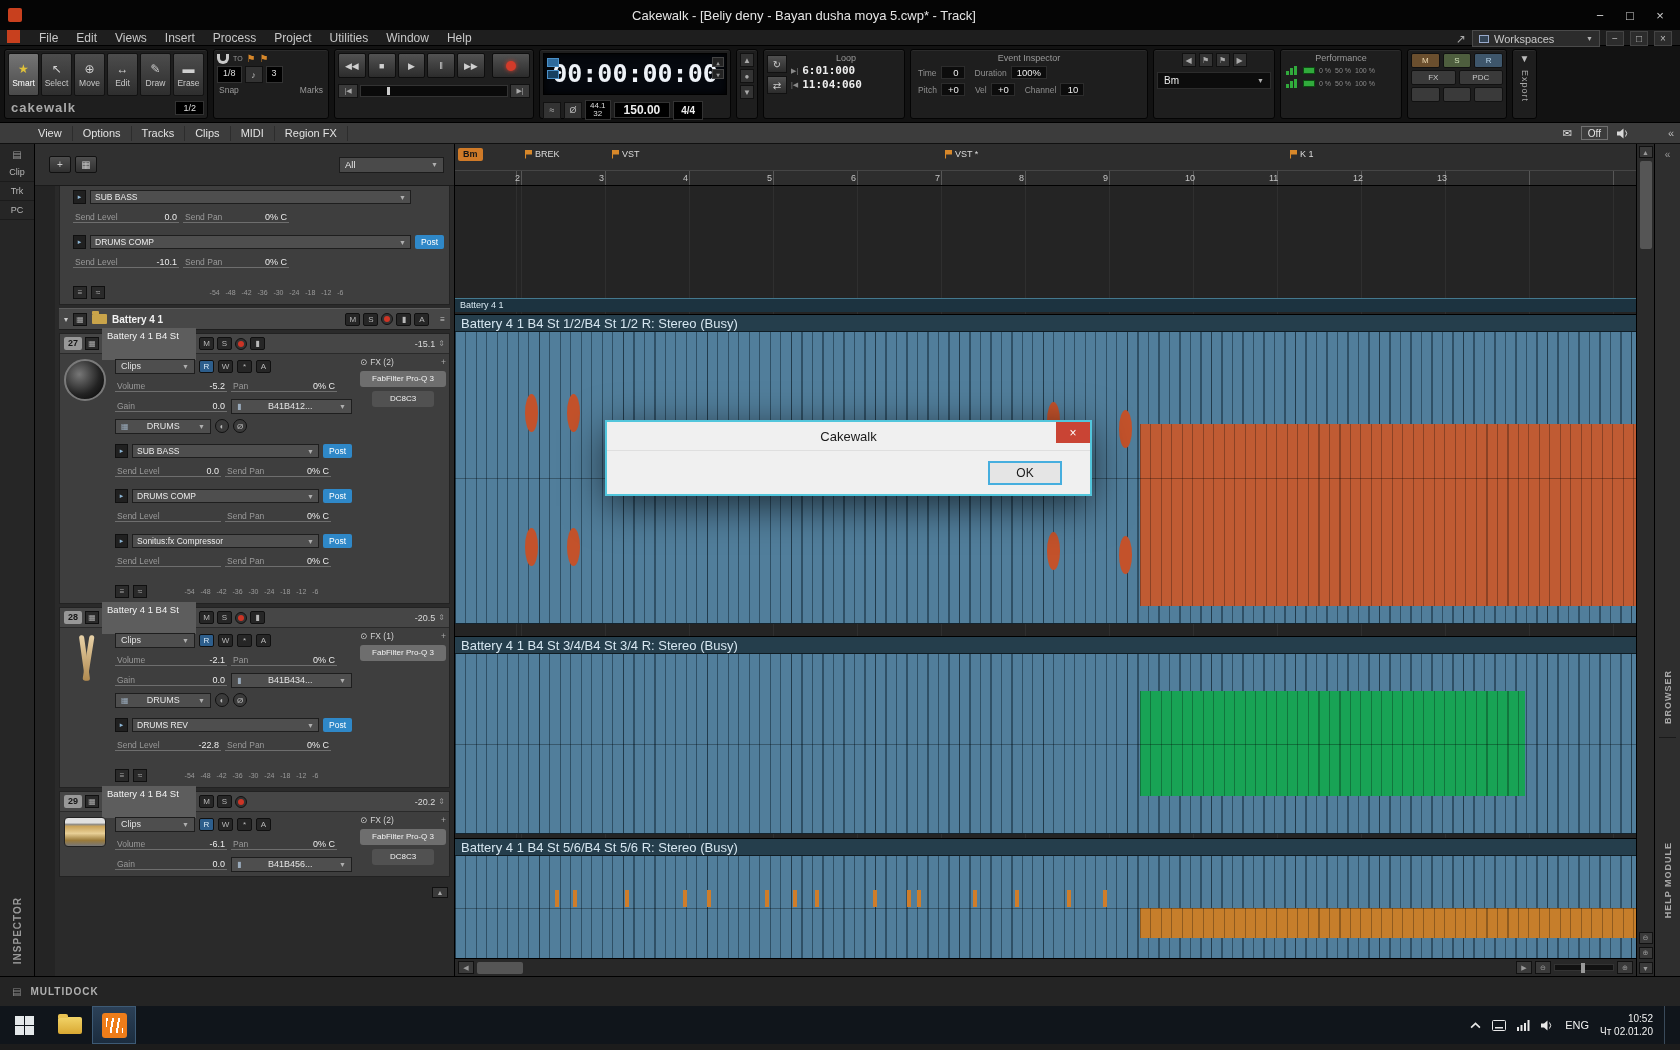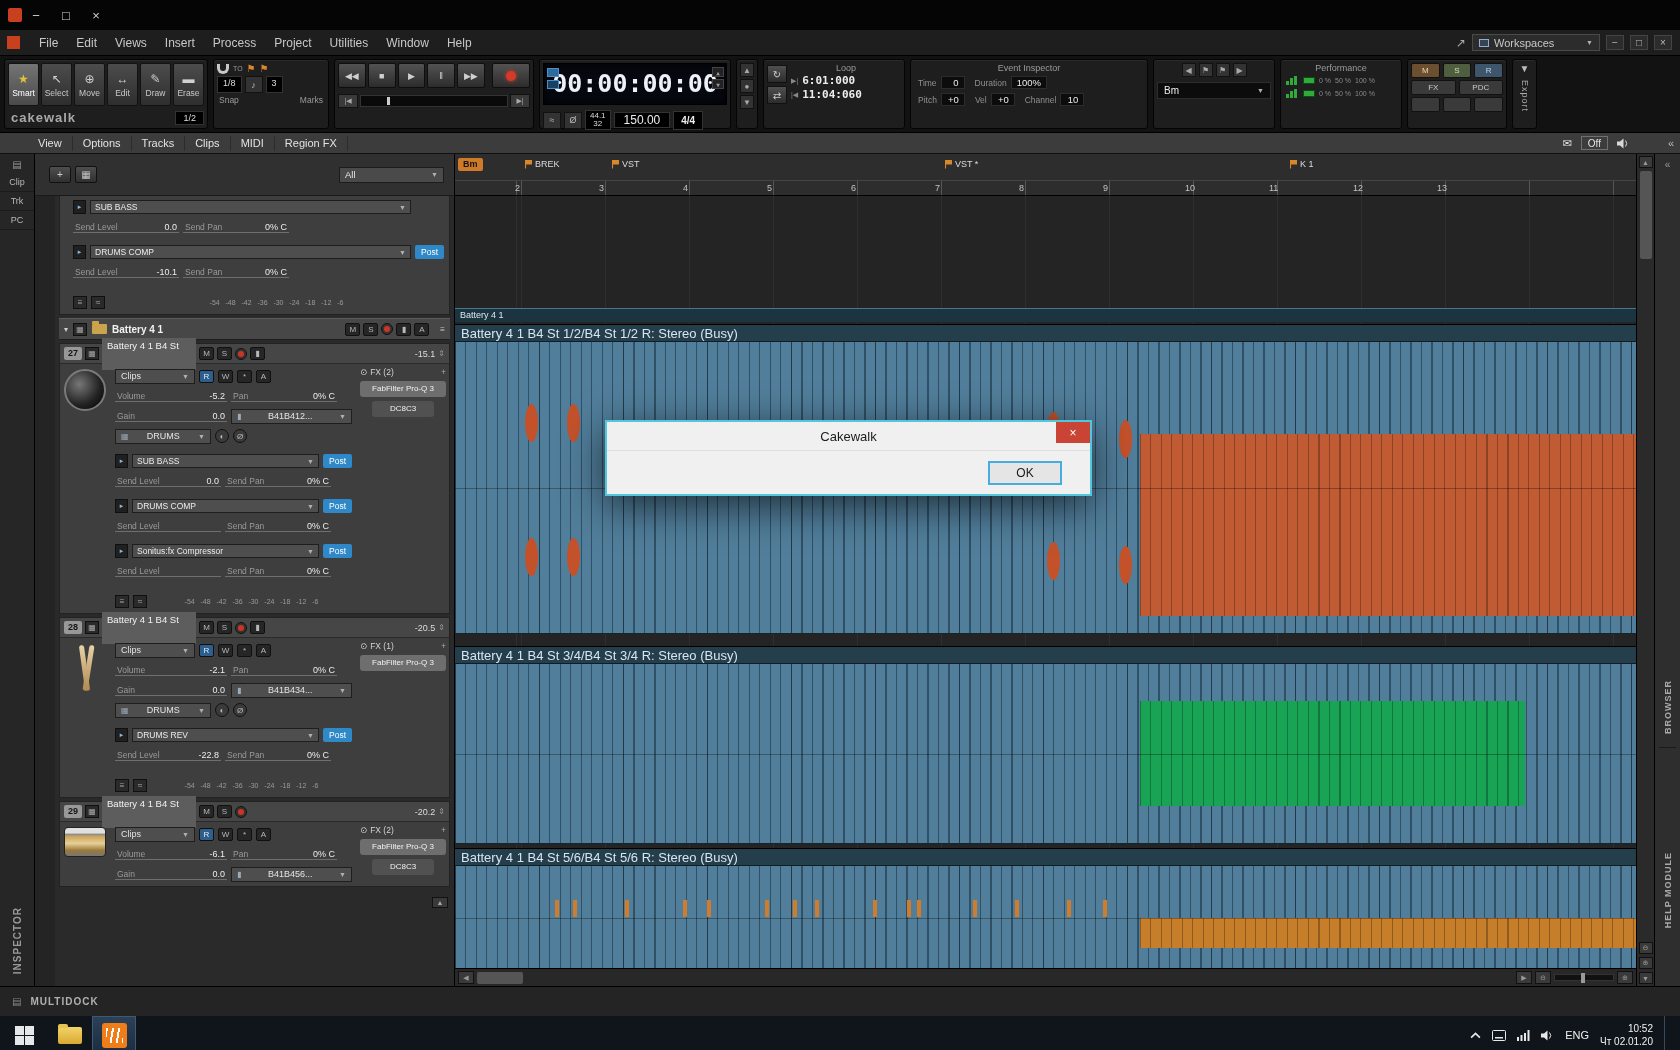--- a/index.html
+++ b/index.html
@@ -8,21 +8,21 @@
     font-family:"Liberation Sans","DejaVu Sans",sans-serif; color:#ccc; overflow:hidden; user-select:none;}
   .row {display:flex; align-items:center;}
 
   
   .titlebar {height:30px; background:#050505; display:flex; align-items:center; color:#dcdcdc; font-size:13px;}
   .app-ico {width:14px; height:14px; background:#c8401e; border-radius:2px; margin-left:8px;}
   .tb-title {flex:1; text-align:center; color:#e4e4e4;}
   .win-btns {display:flex; gap:2px; margin-right:6px;}
   .win-btn {width:28px; height:20px; display:flex; align-items:center; justify-content:center; color:#cfcfcf; font-size:13px;}
 
-  .menubar {height:26px; background:#1e1e1e; display:flex; align-items:center; font-size:12px; color:#c8c8c8; border-bottom:1px solid #000;}
+  .menubar {height:16px; background:#1e1e1e; display:flex; align-items:flex-start; font-size:12px; color:#c8c8c8; border-bottom:1px solid #000;}
   .menu-ico {width:13px; height:13px; background:#c8401e; margin:0 10px 0 7px;}
   .menu-item {padding:0 9px; height:100%; display:flex; align-items:center;}
   .mb-right {margin-left:auto; display:flex; align-items:center; gap:6px; padding-right:8px;}
   .ws-box {display:flex; align-items:center; gap:5px; background:#2c2c2c; border:1px solid #4a4a4a; height:17px; padding:0 6px; font-size:11px; width:128px;}
   .ws-ico {width:10px; height:8px; border:1px solid #9ac; background:#345;}
   .ws-box .caret {margin-left:auto;}
   .mini-winbtn {width:18px; height:15px; background:#2c2c2c; border:1px solid #444; color:#bbb; font-size:10px; display:flex; align-items:center; justify-content:center;}
 
   
   .toolbar {height:77px; background:#121212; display:flex; padding:3px 4px; gap:5px; border-bottom:1px solid #000;}
@@ -59,21 +59,21 @@
   .time-display {position:relative; background:#05080e; border:1px solid #000; box-shadow:inset 0 0 8px #000;
      color:#eef2f8; font-family:"DejaVu Sans Mono",monospace; font-size:25px; font-weight:bold; text-align:center; height:42px; line-height:40px;}
   .td-left {position:absolute; left:3px; top:4px; display:flex; flex-direction:column; gap:3px;}
   .td-dot {width:12px; height:9px; background:#2e6a9c; border:1px solid #4a90c8;}
   .td-dot.b {background:#184060;}
   .td-right {position:absolute; right:2px; top:3px; display:flex; flex-direction:column; gap:2px;}
   .td-mini {width:12px; height:10px; background:#222; border:1px solid #444; font-size:6px; color:#999; line-height:9px; text-align:center;}
   .time-sub {display:flex; gap:3px; align-items:center; margin-top:3px;}
   .mini-btn {width:18px; height:17px; background:#333; border:1px solid #111; font-size:9px; color:#bbb; display:flex; align-items:center; justify-content:center;}
   .rate-box {background:#000; border:1px solid #333; font-size:8px; line-height:8px; padding:1px 4px; text-align:center; color:#ddd;}
-  .tempo-box {background:#000; border:1px solid #333; font-size:12px; font-weight:normal; padding:0 9px; color:#ededed;}
+  .tempo-box {background:#000; border:1px solid #333; font-size:12px; font-weight:bold; padding:0 9px; color:#ededed;}
   .meterbox {background:#000; border:1px solid #333; font-size:10px; font-weight:bold; padding:3px 7px; color:#ededed;}
 
   .narrow-mod {width:22px; align-items:center;}
   .nv-btn {width:14px; height:14px; background:#333; border:1px solid #111; color:#aaa; font-size:8px; display:flex; align-items:center; justify-content:center;}
 
   .loop-mod {width:142px; flex-direction:row; gap:4px;}
   .loop-left {display:flex; flex-direction:column; gap:3px; padding-top:2px;}
   .loop-btn {width:20px; height:18px; background:linear-gradient(#505050,#2c2c2c); border:1px solid #111; color:#ccc; font-size:10px; display:flex; align-items:center; justify-content:center;}
   .loop-right {flex:1; display:flex; flex-direction:column; gap:1px;}
   .loop-val-row {display:flex; align-items:center; gap:4px;}
@@ -262,20 +262,21 @@
   .dlg-footer {height:44px; background:#f0f0f0; border-top:1px solid #dfdfdf; display:flex; align-items:center; justify-content:flex-end; padding-right:28px;}
   .dlg-ok {width:74px; height:24px; background:#e5e5e5; border:2px solid #46aede; font-size:12px; color:#1a1a1a; font-family:inherit;}
 </style>
 </head>
 <body>
 
 <div class="screen">
 
   <div class="titlebar">
     <span class="app-ico"></span>
+    <span class="tb-title">Cakewalk - [Beliy deny  -  Bayan  dusha moya   5.cwp* - Track]</span>
     <span class="win-btns">
       <span class="win-btn">−</span>
       <span class="win-btn">□</span>
       <span class="win-btn">×</span>
     </span>
   </div>
 
   <div class="menubar">
     <span class="menu-ico"></span>
     <span class="menu-item">File</span>

